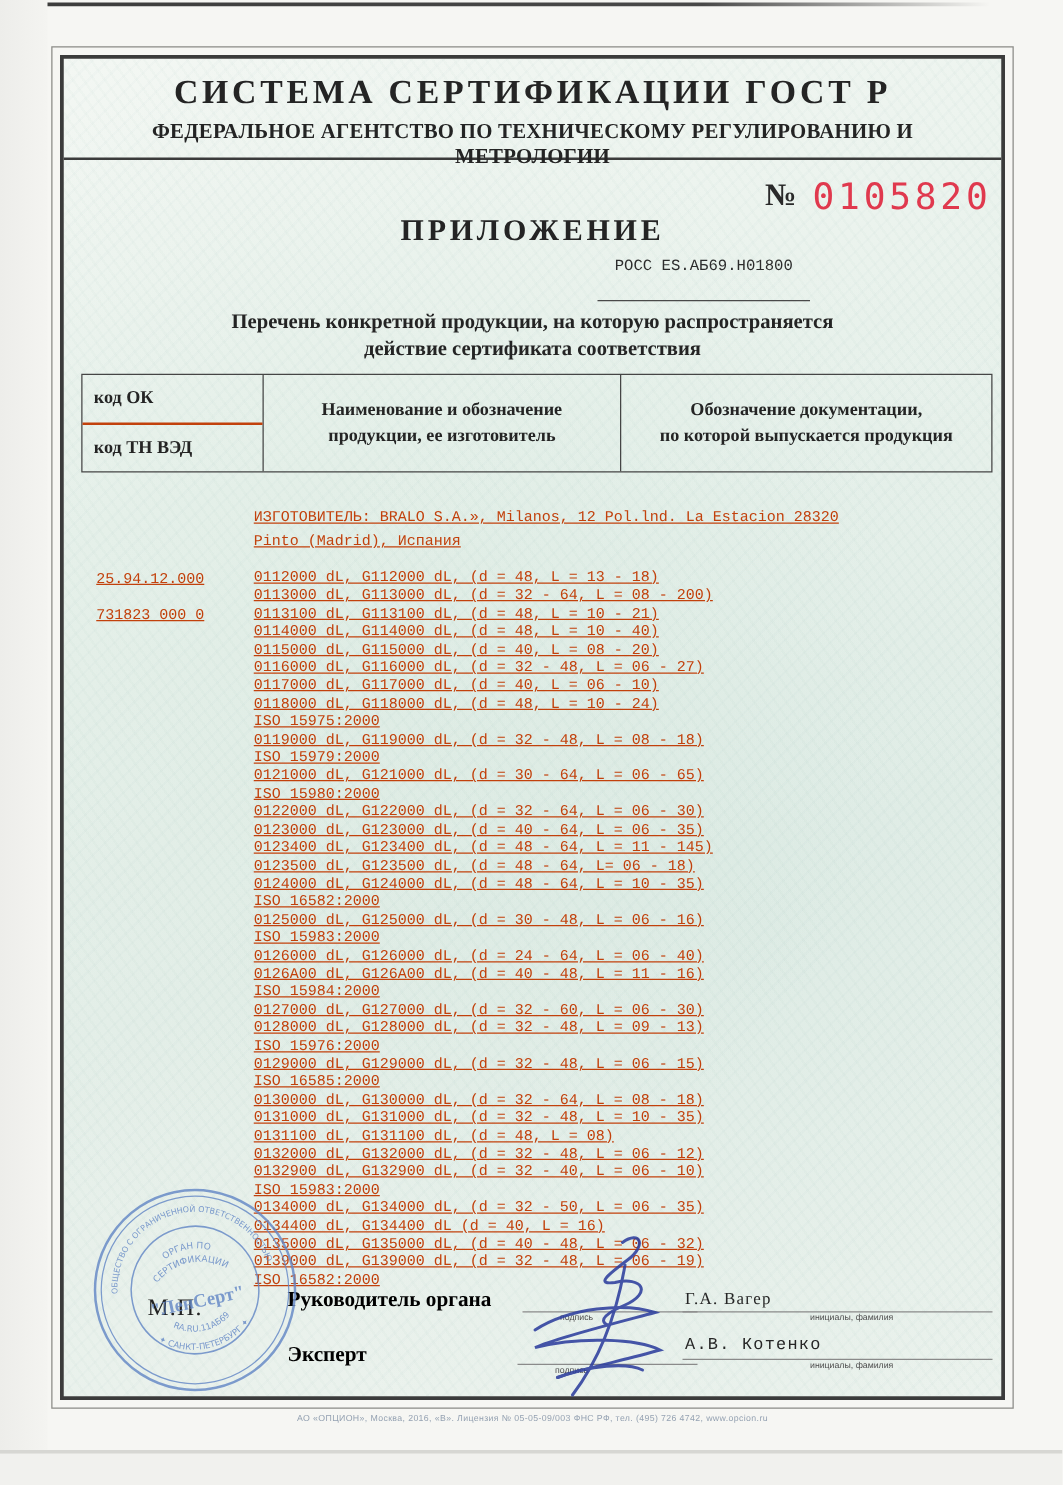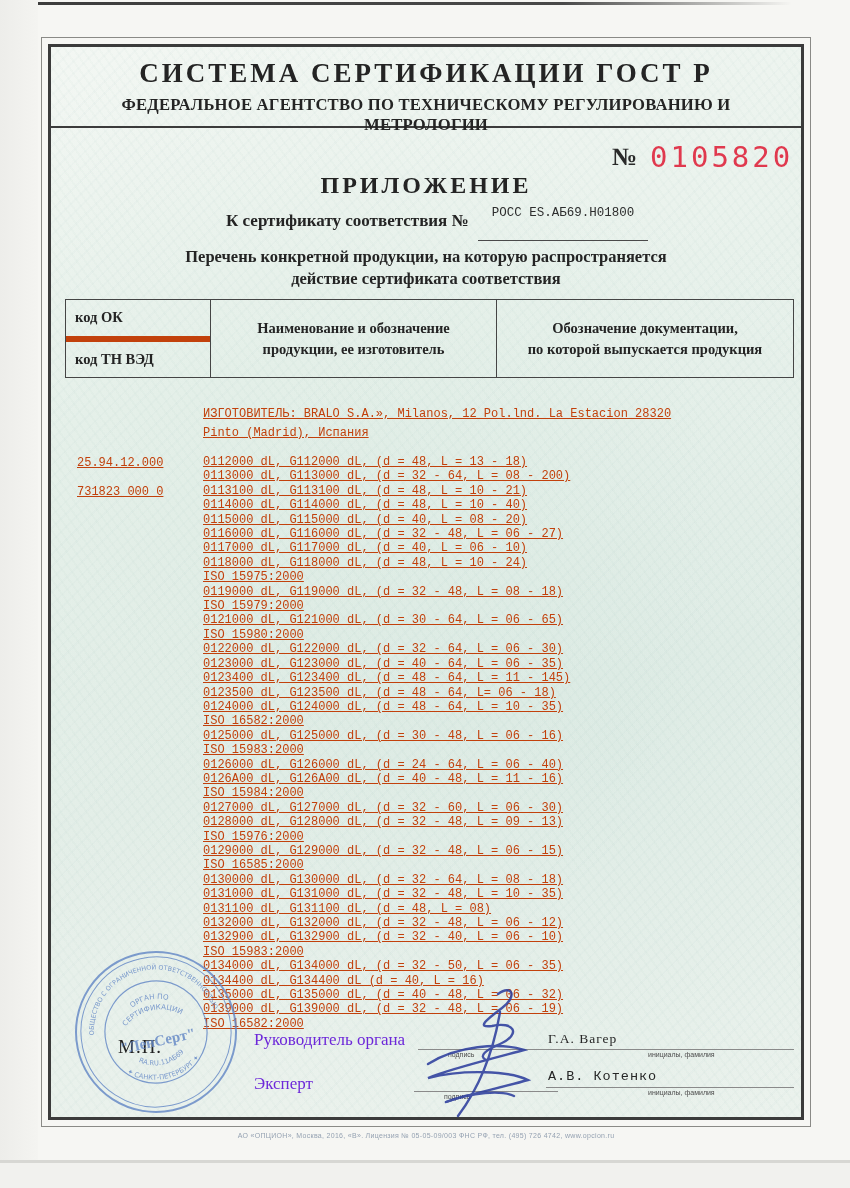--- a/index.html
+++ b/index.html
@@ -51,34 +51,34 @@
     font-family:"Liberation Mono",monospace;font-size:12.5px;color:#2d2d2d;
     border-bottom:1.5px solid #4a4a4a;padding-bottom:20px;}
 
   
   .ptable{position:absolute;left:65px;top:299px;width:729px;height:79px;
     border:1.5px solid #454545;box-sizing:border-box;display:flex;}
   .ptable .c1{width:145px;border-right:1px solid #454545;box-sizing:border-box;
     display:flex;flex-direction:column;}
   .ptable .c1 .cell{flex:1;display:flex;align-items:center;padding-left:9px;
     font-size:14.5px;font-weight:bold;color:#242424;}
-  .ptable .c1 .cell:first-child{border-bottom:6px solid #c2410c;}
+  .ptable .c1 .cell:first-child{border-bottom:2px solid #c2410c;}
   .ptable .c2{width:286px;border-right:1px solid #454545;box-sizing:border-box;}
   .ptable .c3{flex:1;}
   .ptable .chead{display:flex;flex-direction:column;justify-content:center;align-items:center;
     height:100%;font-size:14.5px;font-weight:bold;color:#242424;line-height:21px;text-align:right;}
 
   .mono{font-family:"Liberation Mono",monospace;color:#c2410c;text-decoration:underline;}
   .code1{position:absolute;left:77px;top:456px;font-size:12px;}
   .code2{position:absolute;left:77px;top:485px;font-size:12px;}
   .manufacturer{position:absolute;left:203px;top:405px;font-size:12px;line-height:19px;white-space:pre;}
   .products{position:absolute;left:203px;top:455px;font-size:12px;line-height:14.4px;white-space:pre;}
 
   
-  .sig-label{position:absolute;font-size:17px;font-weight:normal;color:#6d28d9;padding-left:24px;}
+  .sig-label{position:absolute;font-size:17px;font-weight:bold;color:#000000;}
   .lbl-head{left:230px;top:1030px;}
   .lbl-expert{left:230px;top:1074px;}
   .sigline{position:absolute;height:0;border-top:1px solid #8a8a8a;}
   .line-s1{left:418px;top:1049px;width:140px;}
   .line-n1{left:546px;top:1049px;width:248px;}
   .line-s2{left:414px;top:1091px;width:144px;}
   .line-n2{left:546px;top:1087px;width:248px;}
   .caption{position:absolute;font-family:"Liberation Sans",sans-serif;font-size:7px;color:#4d4d4d;}
   .cap-s1{left:448px;top:1051px;}
   .cap-n1{left:648px;top:1051px;}
@@ -111,21 +111,20 @@
   <div class="hdr-rule"></div>
 
   <div class="t-center sys-title">СИСТЕМА СЕРТИФИКАЦИИ ГОСТ Р</div>
   <div class="t-center agency-title">ФЕДЕРАЛЬНОЕ АГЕНТСТВО ПО ТЕХНИЧЕСКОМУ РЕГУЛИРОВАНИЮ И МЕТРОЛОГИИ</div>
 
   <div class="num-label">№</div>
   <div class="num-value">0105820</div>
 
   <div class="t-center appendix">ПРИЛОЖЕНИЕ</div>
 
-  <div class="ref-label">К сертификату соответствия №</div>
   <div class="ref-value">РОСС ES.АБ69.Н01800</div>
 
   <div class="t-center sub1">Перечень конкретной продукции,  на которую распространяется</div>
   <div class="t-center sub2">действие сертификата соответствия</div>
 
   <div class="ptable">
     <div class="c1">
       <div class="cell">код ОК</div>
       <div class="cell">код ТН ВЭД</div>
     </div>

